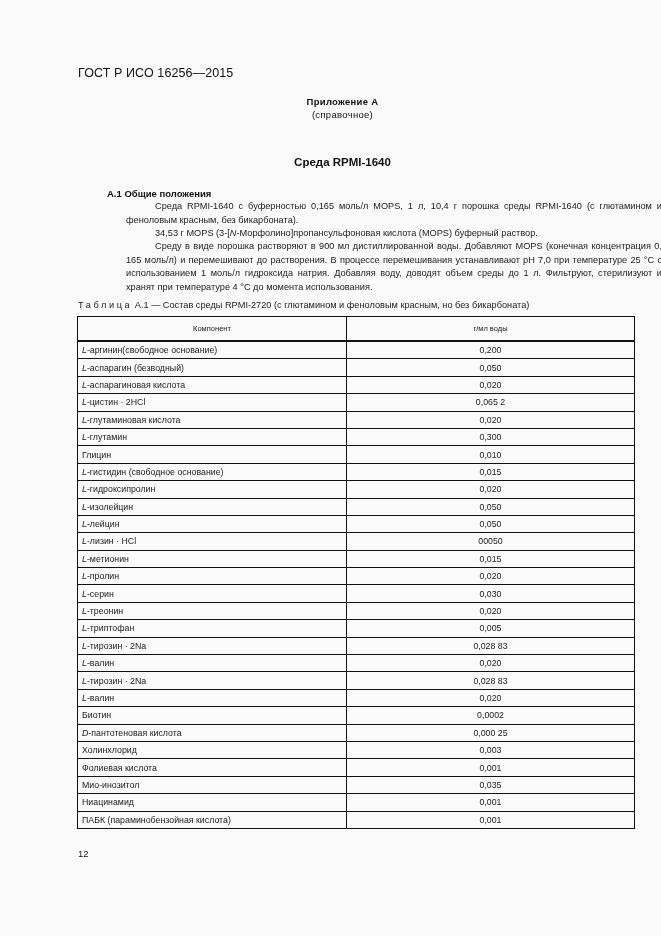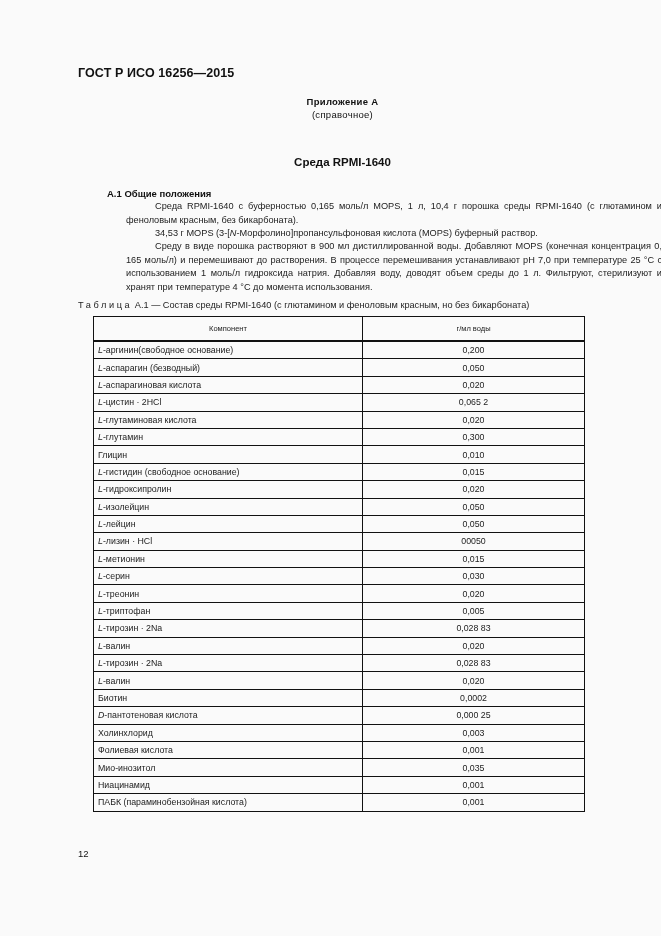--- a/index.html
+++ b/index.html
@@ -5,43 +5,43 @@
     html, body { margin: 0; padding: 0; }
     body {
       width: 661px; height: 936px;
       background: #fafafa;
       color: #111;
       font-family: "Liberation Sans", sans-serif;
       position: relative;
       overflow: hidden;
     }
     .abs { position: absolute; }
-    .doc-id { left: 78px; top: 66px; font-size: 12.5px; font-weight: bold; letter-spacing: 0.1px; }
+    .doc-id { left: 78px; top: 66px; font-size: 12.5px; font-weight: normal; letter-spacing: 0.1px; }
     .annex { left: 0; width: 685px; text-align: center; font-size: 9.5px; line-height: 13px; }
     .annex-title { top: 95px; font-weight: bold; letter-spacing: 0.3px; }
     .annex-type { top: 108px; letter-spacing: 0.3px; }
     .section-title { left: 0; width: 685px; top: 156px; text-align: center; font-size: 11.5px; font-weight: bold; }
     .subsection { left: 107px; top: 188px; font-size: 9.5px; font-weight: bold; }
     .para {
       left: 78px; width: 536px;
       font-size: 9.2px; line-height: 13.6px;
       text-align: justify;
       color: #222;
       margin-left: 48px;
     }
     .para .indent { display: inline-block; width: 29px; }
     .p1 { top: 200px; }
     .p2 { top: 227px; }
     .p3 { top: 240px; }
     .table-caption { left: 78px; top: 300px; font-size: 9.2px; color: #222; }
     .table-caption .spaced { letter-spacing: 2.6px; }
     table.comp {
       position: absolute;
-      left: 93px; top: 316px;
-      width: 492px;
+      left: 77px; top: 316px;
+      width: 558px;
       border-collapse: collapse;
       font-size: 8.8px;
       color: #222;
     }
     table.comp th, table.comp td {
       border: 1.3px solid #111;
       padding: 0 4px;
       height: 16.4px;
       line-height: 16px;
       white-space: nowrap;
@@ -69,21 +69,21 @@
 <div class="abs section-title">Среда RPMI-1640</div>
 
 <div class="abs subsection">А.1  Общие положения</div>
 
 <div class="abs para p1"><span class="indent"></span><span>Среда RPMI-1640 с буферностью 0,165 моль/л MOPS, 1 л, 10,4 г порошка среды RPMI-1640 (с глютамином и феноловым красным, без бикарбоната).</span></div>
 
 <div class="abs para p2"><span class="indent"></span><span>34,53 г MOPS (3-[</span><i>N</i><span>-Морфолино]пропансульфоновая кислота (MOPS) буферный раствор.</span></div>
 
 <div class="abs para p3"><span class="indent"></span><span>Среду в виде порошка растворяют в 900 мл дистиллированной воды. Добавляют MOPS (конечная концентрация 0, 165 моль/л) и перемешивают до растворения. В процессе перемешивания устанавливают рН 7,0 при температуре 25 °С с использованием 1 моль/л гидроксида натрия. Добавляя воду, доводят объем среды до 1 л. Фильтруют, стерилизуют и хранят при температуре 4 °С до момента использования.</span></div>
 
-<div class="abs table-caption"><span class="spaced">Таблица</span><span> А.1 — Состав среды RPMI-1640 (с глютамином и феноловым красным, но без бикарбоната)</span></div>
+<div class="abs table-caption"><span class="spaced">Таблица</span><span> А.1 — Состав среды RPMI-2720 (с глютамином и феноловым красным, но без бикарбоната)</span></div>
 
 <table class="comp">
   <thead>
     <tr>
       <th>Компонент</th>
       <th>г/мл воды</th>
     </tr>
   </thead>
   <tbody id="table-body">
       <tr>
@@ -132,20 +132,24 @@
       </tr>
       <tr>
         <td class="name"><i class="pref">L</i><span>-лизин · HCl</span></td>
         <td class="val">00050</td>
       </tr>
       <tr>
         <td class="name"><i class="pref">L</i><span>-метионин</span></td>
         <td class="val">0,015</td>
       </tr>
       <tr>
+        <td class="name"><i class="pref">L</i><span>-пролин</span></td>
+        <td class="val">0,020</td>
+      </tr>
+      <tr>
         <td class="name"><i class="pref">L</i><span>-серин</span></td>
         <td class="val">0,030</td>
       </tr>
       <tr>
         <td class="name"><i class="pref">L</i><span>-треонин</span></td>
         <td class="val">0,020</td>
       </tr>
       <tr>
         <td class="name"><i class="pref">L</i><span>-триптофан</span></td>
         <td class="val">0,005</td>

